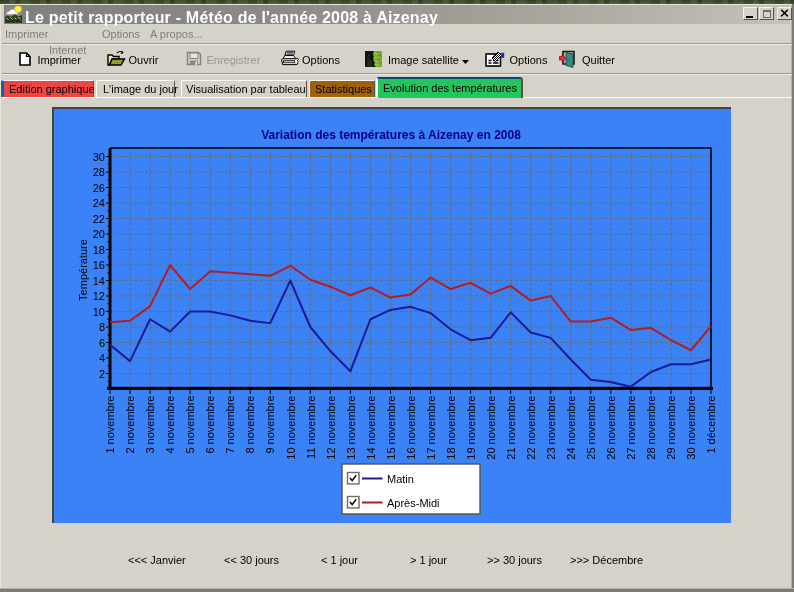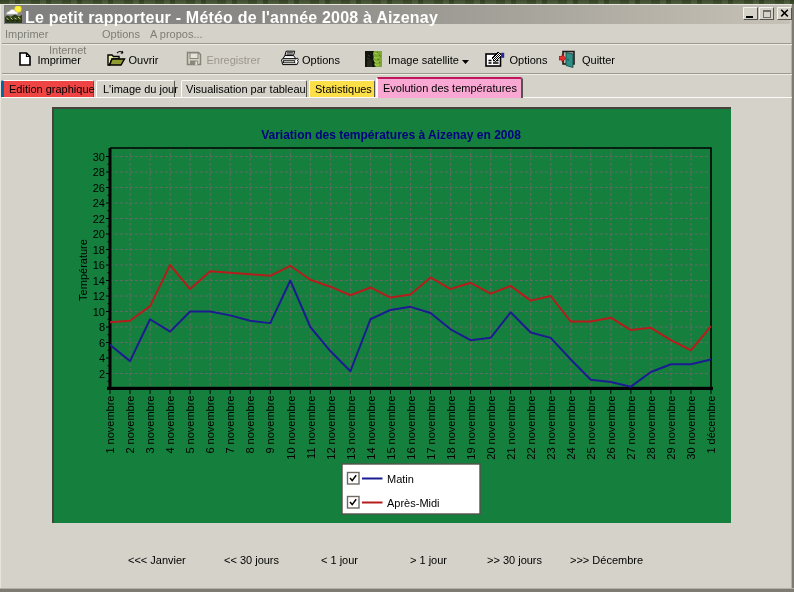--- a/index.html
+++ b/index.html
@@ -119,31 +119,31 @@
 
 <div class="abs" style="left:1px;top:80px;width:93px;height:17px;background:#ef4444;border-top:1px solid #fcfbf8;border-left:3px solid #0369a1;border-right:1px solid #57544d;border-radius:2px 2px 0 0">
     <span style="position:absolute;left:5px;top:2px">Edition graphique</span>
   </div>
 <div class="abs" style="left:96px;top:80px;width:79px;height:17px;background:#d5d2c9;border-top:1px solid #fcfbf8;border-left:1px solid #fcfbf8;border-right:1px solid #57544d;border-radius:2px 2px 0 0">
     <span style="position:absolute;left:6px;top:2px">L'image du jour</span>
   </div>
 <div class="abs" style="left:181px;top:80px;width:126px;height:17px;background:#d5d2c9;border-top:1px solid #fcfbf8;border-left:1px solid #fcfbf8;border-right:1px solid #57544d;border-radius:2px 2px 0 0">
     <span style="position:absolute;left:4px;top:2px">Visualisation par tableau</span>
   </div>
-<div class="abs" style="left:309px;top:80px;width:65.5px;height:17px;background:#fde047;border-top:1px solid #fcfbf8;border-left:1px solid #fcfbf8;border-right:1px solid #57544d;border-radius:2px 2px 0 0">
+<div class="abs" style="left:309px;top:80px;width:65.5px;height:17px;background:#a16207;border-top:1px solid #fcfbf8;border-left:1px solid #fcfbf8;border-right:1px solid #57544d;border-radius:2px 2px 0 0">
     <span style="position:absolute;left:5px;top:2px">Statistiques</span>
   </div>
 
 <div class="abs" style="left:2px;top:97px;width:790px;height:1px;background:#fcfbf8"></div>
 
-<div class="abs" style="left:376px;top:77px;width:147px;height:21px;background:#f9a8d4;border-top:2px solid #be185d;border-left:2px solid #fcfbf8;border-right:2px solid #57544d;border-radius:3px 3px 0 0">
+<div class="abs" style="left:376px;top:77px;width:147px;height:21px;background:#22c55e;border-top:2px solid #0c4a6e;border-left:2px solid #fcfbf8;border-right:2px solid #57544d;border-radius:3px 3px 0 0">
     <span style="position:absolute;left:5px;top:3px">Evolution des températures</span>
   </div>
 
-<div class="abs" style="left:52px;top:107px;width:679px;height:416px;background:#15803d;border-top:2px solid #46433c;border-left:2px solid #46433c">
+<div class="abs" style="left:52px;top:107px;width:679px;height:416px;background:#3b82f6;border-top:2px solid #46433c;border-left:2px solid #46433c">
 <svg class="abs" style="left:-2px;top:-2px" width="679" height="416" viewBox="0 0 679 416" font-family="&quot;Liberation Sans&quot;,sans-serif" font-size="11">
   <text x="339" y="32" text-anchor="middle" font-size="12" font-weight="bold" fill="#000080">Variation des températures à Aizenay en 2008</text>
   <path d="M78.03 41V281 M98.07 41V281 M118.1 41V281 M138.13 41V281 M158.17 41V281 M178.2 41V281 M198.23 41V281 M218.27 41V281 M238.3 41V281 M258.33 41V281 M278.37 41V281 M298.4 41V281 M318.43 41V281 M338.47 41V281 M358.5 41V281 M378.53 41V281 M398.57 41V281 M418.6 41V281 M438.63 41V281 M458.67 41V281 M478.7 41V281 M498.73 41V281 M518.77 41V281 M538.8 41V281 M558.83 41V281 M578.87 41V281 M598.9 41V281 M618.93 41V281 M638.97 41V281" stroke="#686868" stroke-width="1" stroke-dasharray="2.6 2.4" fill="none"></path>
   <path d="M58 266.5H659 M58 251.0H659 M58 235.5H659 M58 220.0H659 M58 204.5H659 M58 189.0H659 M58 173.5H659 M58 158.0H659 M58 142.5H659 M58 127.0H659 M58 111.5H659 M58 96.0H659 M58 80.5H659 M58 65.0H659 M58 49.5H659" stroke="#686868" stroke-width="1" stroke-dasharray="2.6 2.4" fill="none"></path>
   <path d="M55.5 274.25H58 M54 266.5H58 M55.5 258.75H58 M54 251.0H58 M55.5 243.25H58 M54 235.5H58 M55.5 227.75H58 M54 220.0H58 M55.5 212.25H58 M54 204.5H58 M55.5 196.75H58 M54 189.0H58 M55.5 181.25H58 M54 173.5H58 M55.5 165.75H58 M54 158.0H58 M55.5 150.25H58 M54 142.5H58 M55.5 134.75H58 M54 127.0H58 M55.5 119.25H58 M54 111.5H58 M55.5 103.75H58 M54 96.0H58 M55.5 88.25H58 M54 80.5H58 M55.5 72.75H58 M54 65.0H58 M55.5 57.25H58 M54 49.5H58" stroke="#000" stroke-width="1" fill="none"></path>
   <path d="M58.0 282V287 M78.03 282V287 M98.07 282V287 M118.1 282V287 M138.13 282V287 M158.17 282V287 M178.2 282V287 M198.23 282V287 M218.27 282V287 M238.3 282V287 M258.33 282V287 M278.37 282V287 M298.4 282V287 M318.43 282V287 M338.47 282V287 M358.5 282V287 M378.53 282V287 M398.57 282V287 M418.6 282V287 M438.63 282V287 M458.67 282V287 M478.7 282V287 M498.73 282V287 M518.77 282V287 M538.8 282V287 M558.83 282V287 M578.87 282V287 M598.9 282V287 M618.93 282V287 M638.97 282V287 M659.0 282V287" stroke="#000" stroke-width="1" fill="none"></path>
   <path d="M58 41 H659 V281" fill="none" stroke="#000" stroke-width="1.6"></path>
   <rect x="56.5" y="41" width="3" height="240" fill="#000"></rect>
   <rect x="55" y="279.8" width="606" height="3.2" fill="#000"></rect>
   <g fill="#000">

